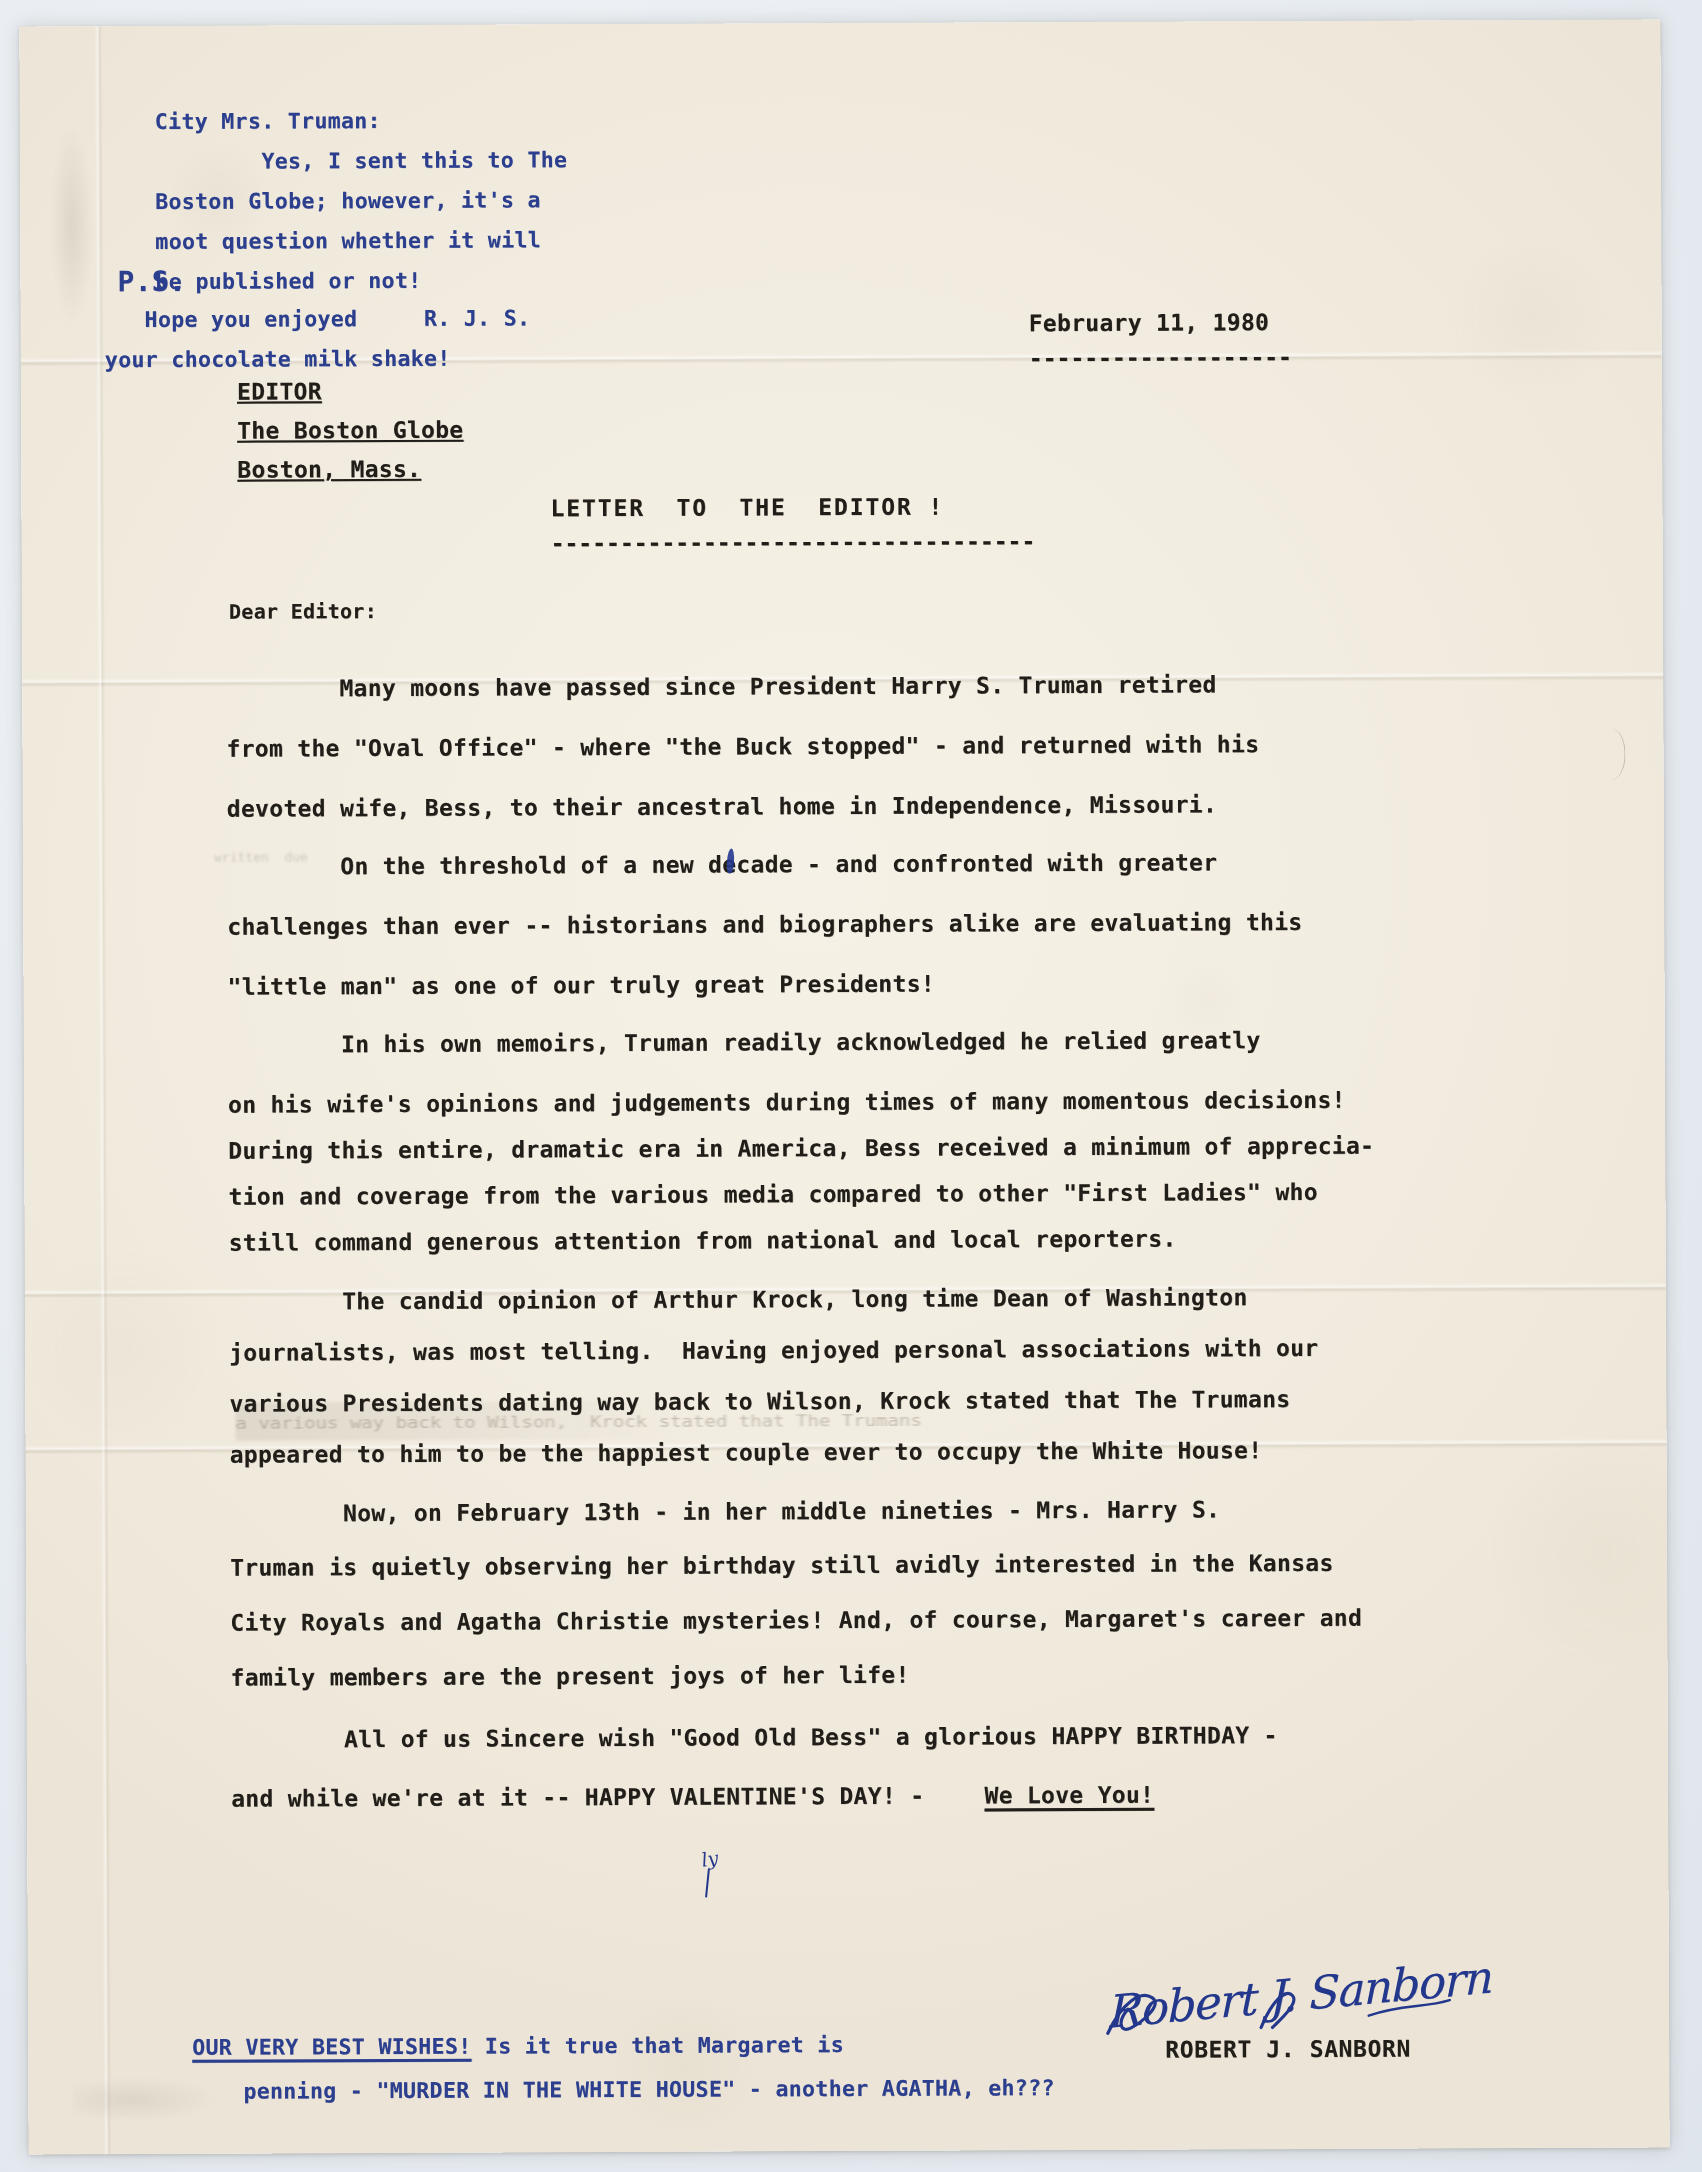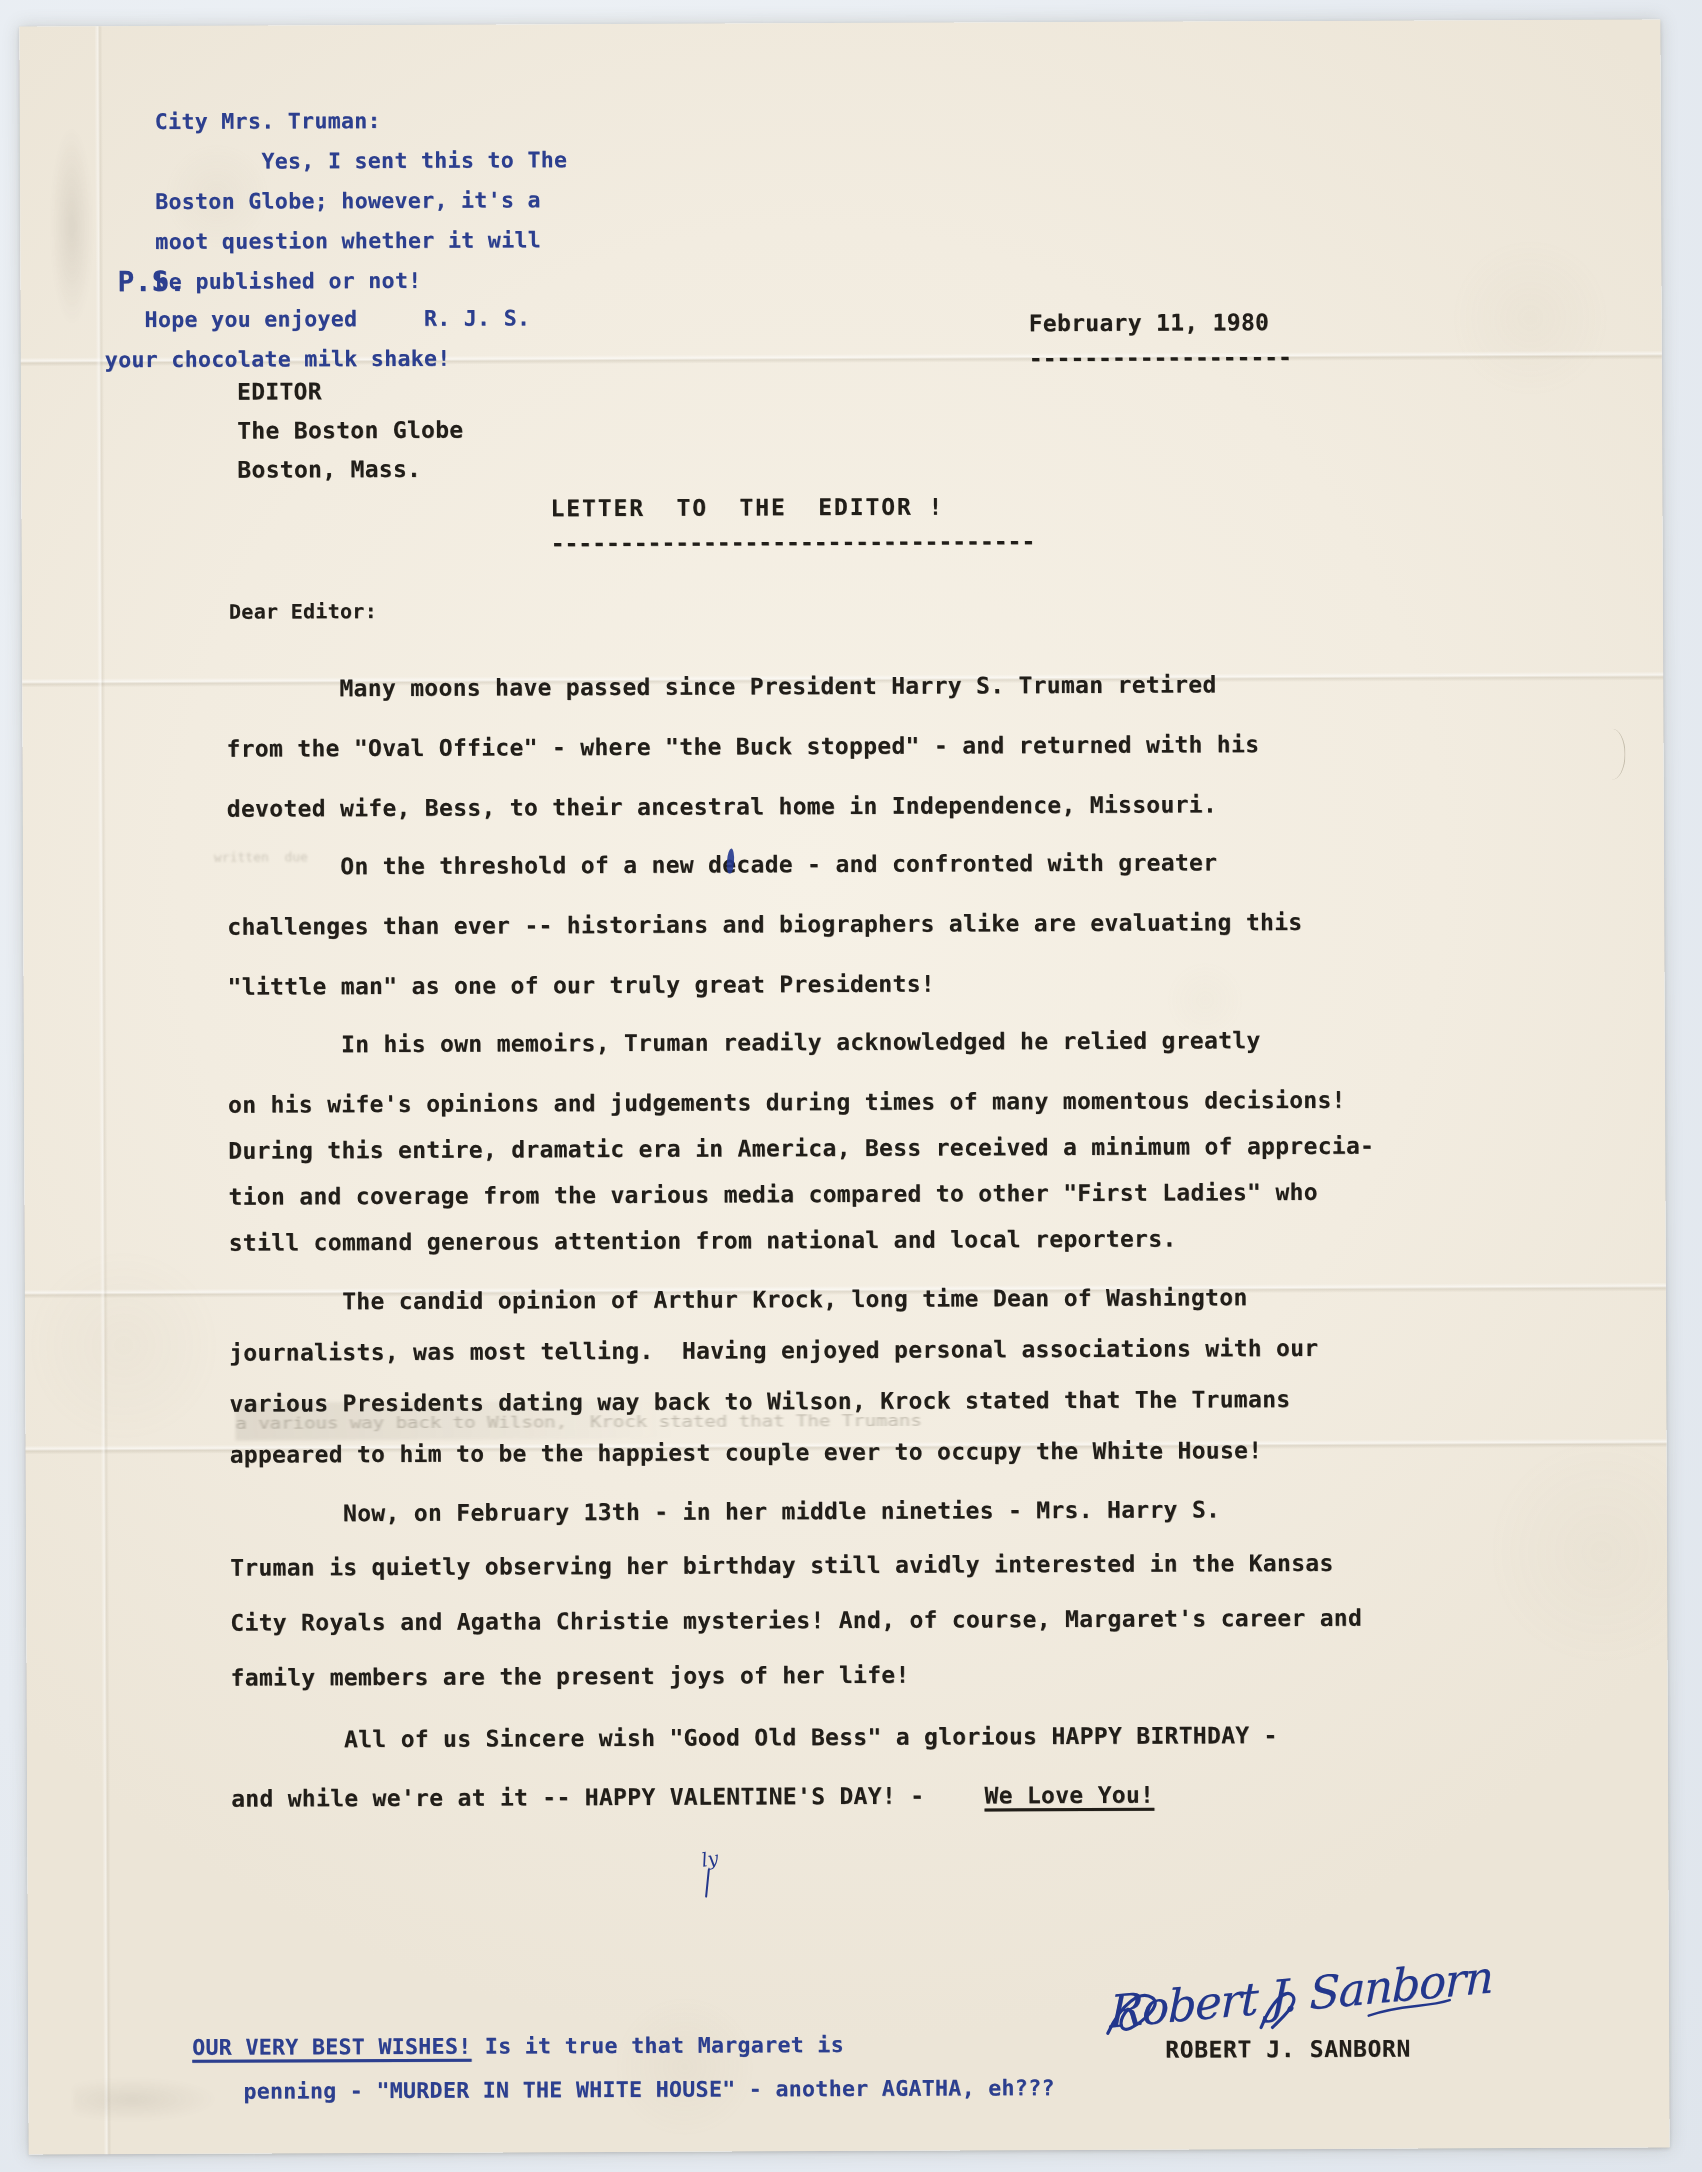--- a/index.html
+++ b/index.html
@@ -130,21 +130,21 @@
   }
 
   
   #note-block { left: 135px; top: 76px; font-size: 21.6px; line-height: 40px; }
   #ps-label   { left: 97px; top: 239px; font-size: 28px; }
   #ps-block   { left: 84px; top: 274px; font-size: 21.6px; line-height: 40px; }
 
   #date-line  { left: 1008px; top: 288px; font-size: 23px; }
   #date-rule  { left: 1008px; top: 323px; font-size: 23px; letter-spacing: 0px; }
 
-  #addr-block { left: 216px; top: 347px; font-size: 23px; line-height: 39px; }
+  #addr-block { left: 216px; top: 347px; font-size: 23px; line-height: 39px; text-decoration: underline; }
 
   #title-line { left: 529px; top: 471px; font-size: 23px; letter-spacing: 1.9px; }
   #title-rule { left: 529px; top: 506px; font-size: 23px; letter-spacing: 0px; }
 
   #salutation { left: 207px; top: 574px; font-size: 20px; }
 
   .body-line {
     position: absolute;
     left: 204px;
     white-space: pre;

